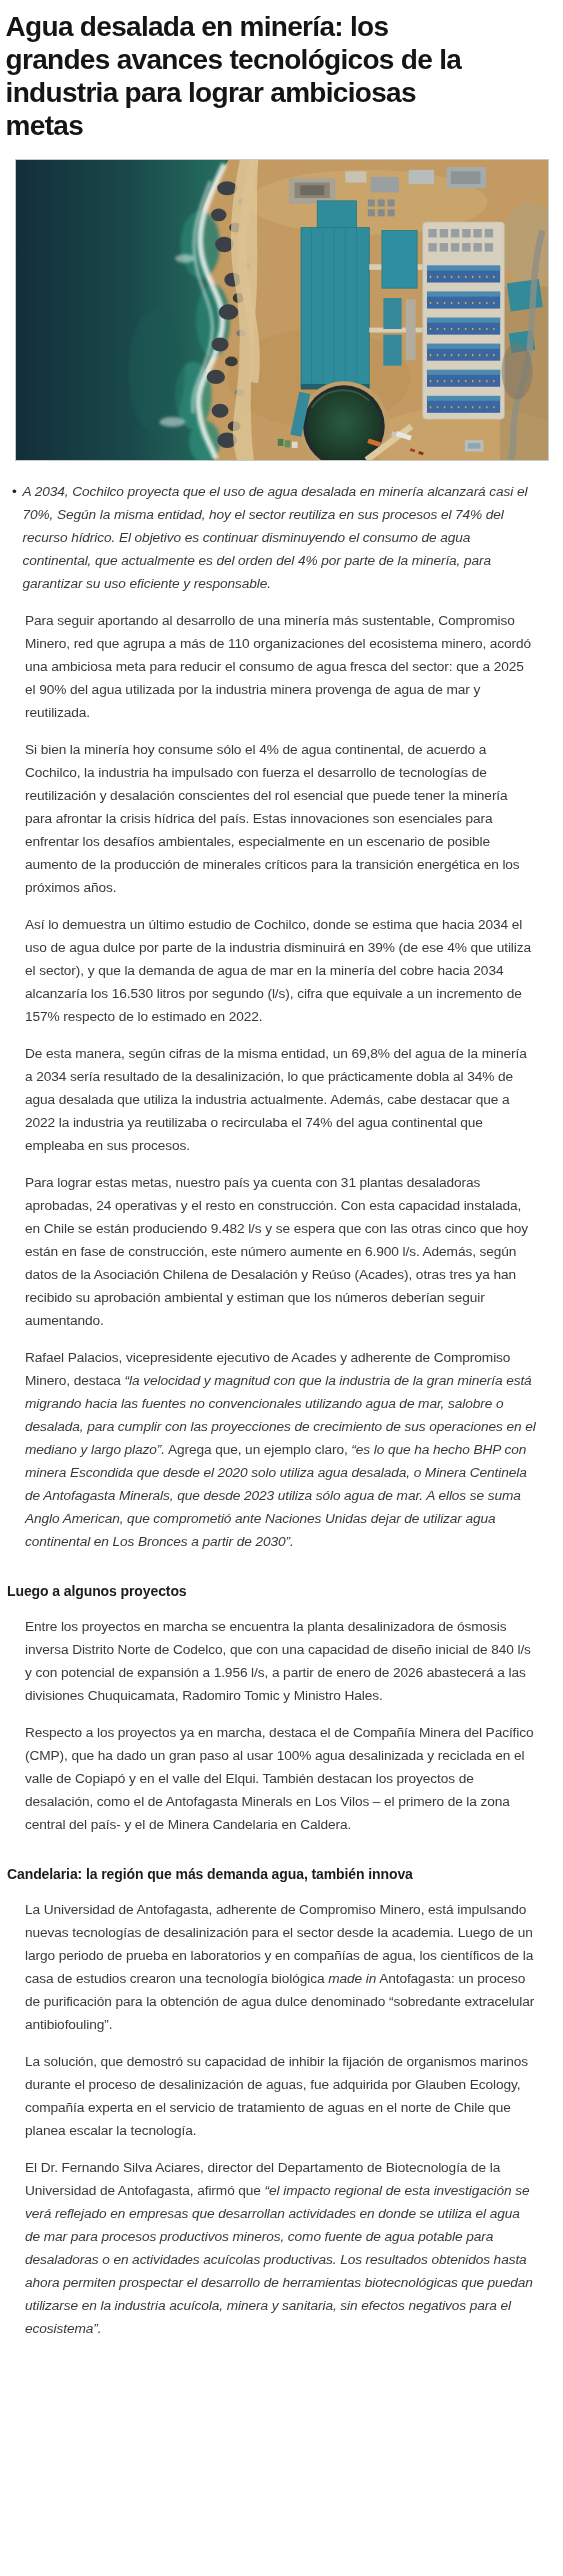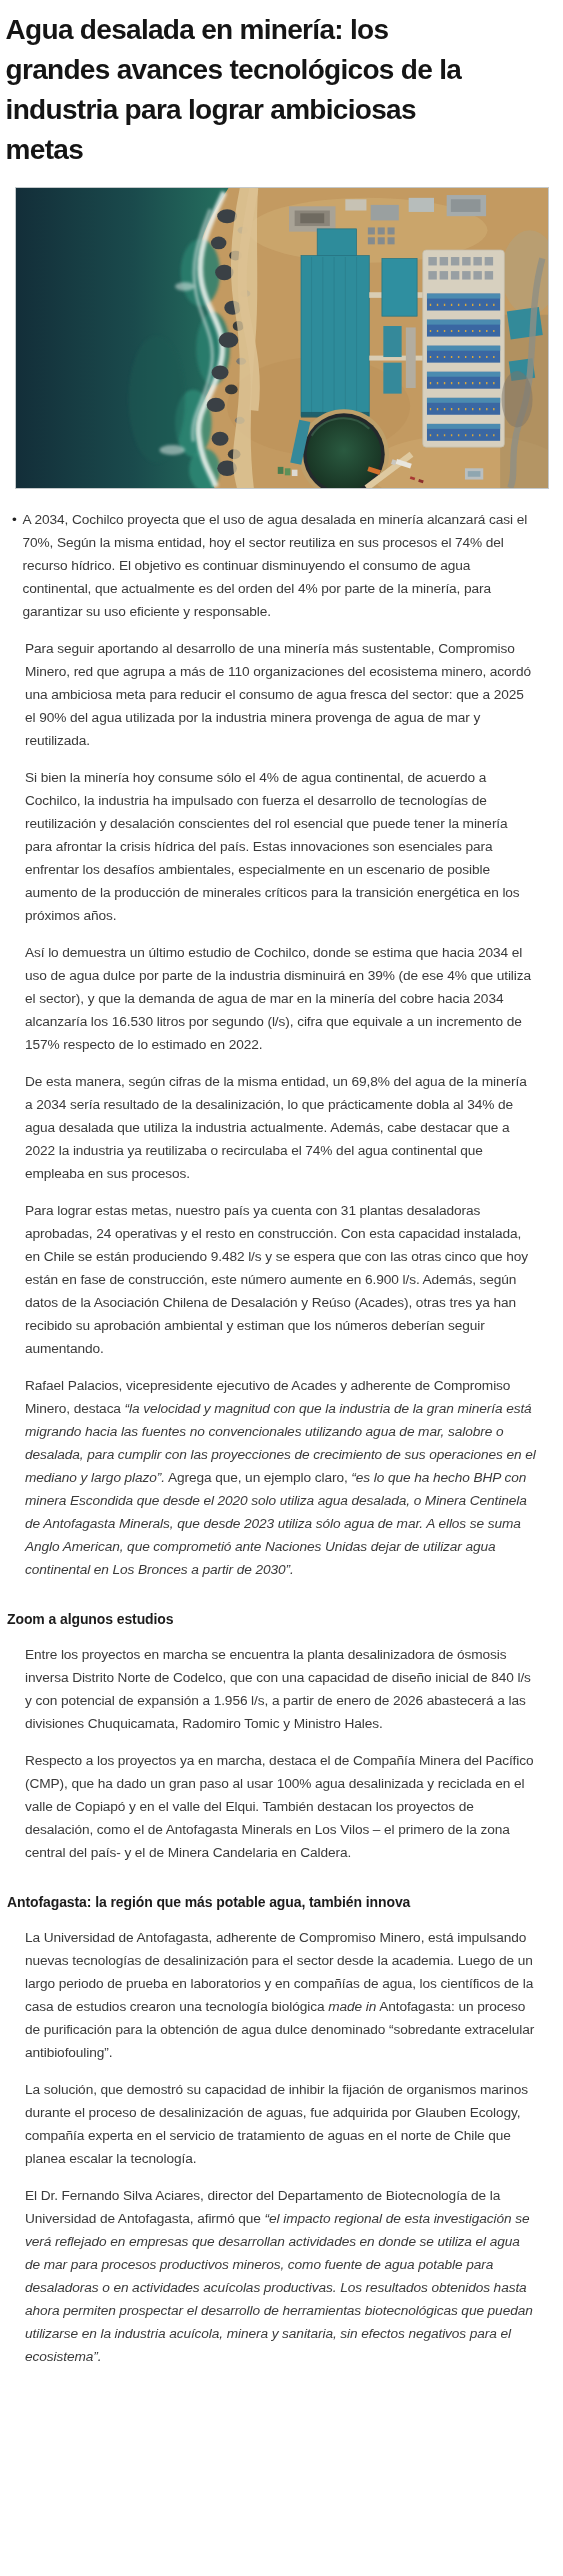--- a/index.html
+++ b/index.html
@@ -13,21 +13,21 @@
     font-family: "Liberation Sans", sans-serif;
     color: #3a3a3a;
     -webkit-font-smoothing: antialiased;
   }
   .article {
     padding: 0 0 21px 0;
   }
   h1.article-title {
     margin: 10px 28px 0 5.6px;
     font-size: 28px;
-    line-height: 40px;
+    line-height: 33px;
     font-weight: 700;
     letter-spacing: -0.7px;
     color: #151515;
     white-space: pre-line;
   }
   figure.hero {
     margin: 18.3px 15.5px 0 15.5px;
     width: 532px;
     height: 300px;
     padding: 0;
@@ -35,20 +35,21 @@
     overflow: hidden;
   }
   figure.hero svg { display: block; }
   ul.key-points {
     margin: 20px 27px 0 0;
     padding-left: 22.5px;
     list-style: none;
   }
   ul.key-points li {
     position: relative;
+    font-style: italic;
     font-size: 13.7px;
     line-height: 23px;
     color: #3a3a3a;
     letter-spacing: -0.1px;
   }
   ul.key-points li::before {
     content: "•";
     position: absolute;
     left: -10.6px;
     top: 0;
@@ -275,27 +276,27 @@
   <p>Así lo demuestra un último estudio de Cochilco, donde se estima que hacia 2034 el uso de agua dulce por parte de la industria disminuirá en 39% (de ese 4% que utiliza el sector), y que la demanda de agua de mar en la minería del cobre hacia 2034 alcanzaría los 16.530 litros por segundo (l/s), cifra que equivale a un incremento de 157% respecto de lo estimado en 2022.</p>
 
   <p>De esta manera, según cifras de la misma entidad, un 69,8% del agua de la minería a 2034 sería resultado de la desalinización, lo que prácticamente dobla al 34% de agua desalada que utiliza la industria actualmente. Además, cabe destacar que a 2022 la industria ya reutilizaba o recirculaba el 74% del agua continental que empleaba en sus procesos.</p>
 
   <p>Para lograr estas metas, nuestro país ya cuenta con 31 plantas desaladoras aprobadas, 24 operativas y el resto en construcción. Con esta capacidad instalada, en Chile se están produciendo 9.482 l/s y se espera que con las otras cinco que hoy están en fase de construcción, este número aumente en 6.900 l/s. Además, según datos de la Asociación Chilena de Desalación y Reúso (Acades), otras tres ya han recibido su aprobación ambiental y estiman que los números deberían seguir aumentando.</p>
 
   <p>
     <span>Rafael Palacios, vicepresidente ejecutivo de Acades y adherente de Compromiso Minero, destaca </span><span class="quote">“la velocidad y magnitud con que la industria de la gran minería está migrando hacia las fuentes no convencionales utilizando agua de mar, salobre o desalada, para cumplir con las proyecciones de crecimiento de sus operaciones en el mediano y largo plazo”.</span><span> Agrega que, un ejemplo claro, </span><span class="quote">“es lo que ha hecho BHP con minera Escondida que desde el 2020 solo utiliza agua desalada, o Minera Centinela de Antofagasta Minerals, que desde 2023 utiliza sólo agua de mar. A ellos se suma Anglo American, que comprometió ante Naciones Unidas dejar de utilizar agua continental en Los Bronces a partir de 2030”.</span>
   </p>
 
-  <h2>Zoom a algunos estudios</h2>
+  <h2>Luego a algunos proyectos</h2>
 
   <p>Entre los proyectos en marcha se encuentra la planta desalinizadora de ósmosis inversa Distrito Norte de Codelco, que con una capacidad de diseño inicial de 840 l/s y con potencial de expansión a 1.956 l/s, a partir de enero de 2026 abastecerá a las divisiones Chuquicamata, Radomiro Tomic y Ministro Hales.</p>
 
   <p>Respecto a los proyectos ya en marcha, destaca el de Compañía Minera del Pacífico (CMP), que ha dado un gran paso al usar 100% agua desalinizada y reciclada en el valle de Copiapó y en el valle del Elqui. También destacan los proyectos de desalación, como el de Antofagasta Minerals en Los Vilos – el primero de la zona central del país- y el de Minera Candelaria en Caldera.</p>
 
-  <h2>Antofagasta: la región que más potable agua, también innova</h2>
+  <h2>Candelaria: la región que más demanda agua, también innova</h2>
 
 
   <p>
     <span>La Universidad de Antofagasta, adherente de Compromiso Minero, está impulsando nuevas tecnologías de desalinización para el sector desde la academia. Luego de un largo periodo de prueba en laboratorios y en compañías de agua, los científicos de la casa de estudios crearon una tecnología biológica </span><span class="em-seg">made in</span><span> Antofagasta: un proceso de purificación para la obtención de agua dulce denominado “sobredante extracelular antibiofouling”.</span>
   </p>
 
   <p>La solución, que demostró su capacidad de inhibir la fijación de organismos marinos durante el proceso de desalinización de aguas, fue adquirida por Glauben Ecology, compañía experta en el servicio de tratamiento de aguas en el norte de Chile que planea escalar la tecnología.</p>
 
   <p>
     <span>El Dr. Fernando Silva Aciares, director del Departamento de Biotecnología de la Universidad de Antofagasta, afirmó que </span><span class="quote">“el impacto regional de esta investigación se verá reflejado en empresas que desarrollan actividades en donde se utiliza el agua de mar para procesos productivos mineros, como fuente de agua potable para desaladoras o en actividades acuícolas productivas. Los resultados obtenidos hasta ahora permiten prospectar el desarrollo de herramientas biotecnológicas que puedan utilizarse en la industria acuícola, minera y sanitaria, sin efectos negativos para el ecosistema”.</span>

